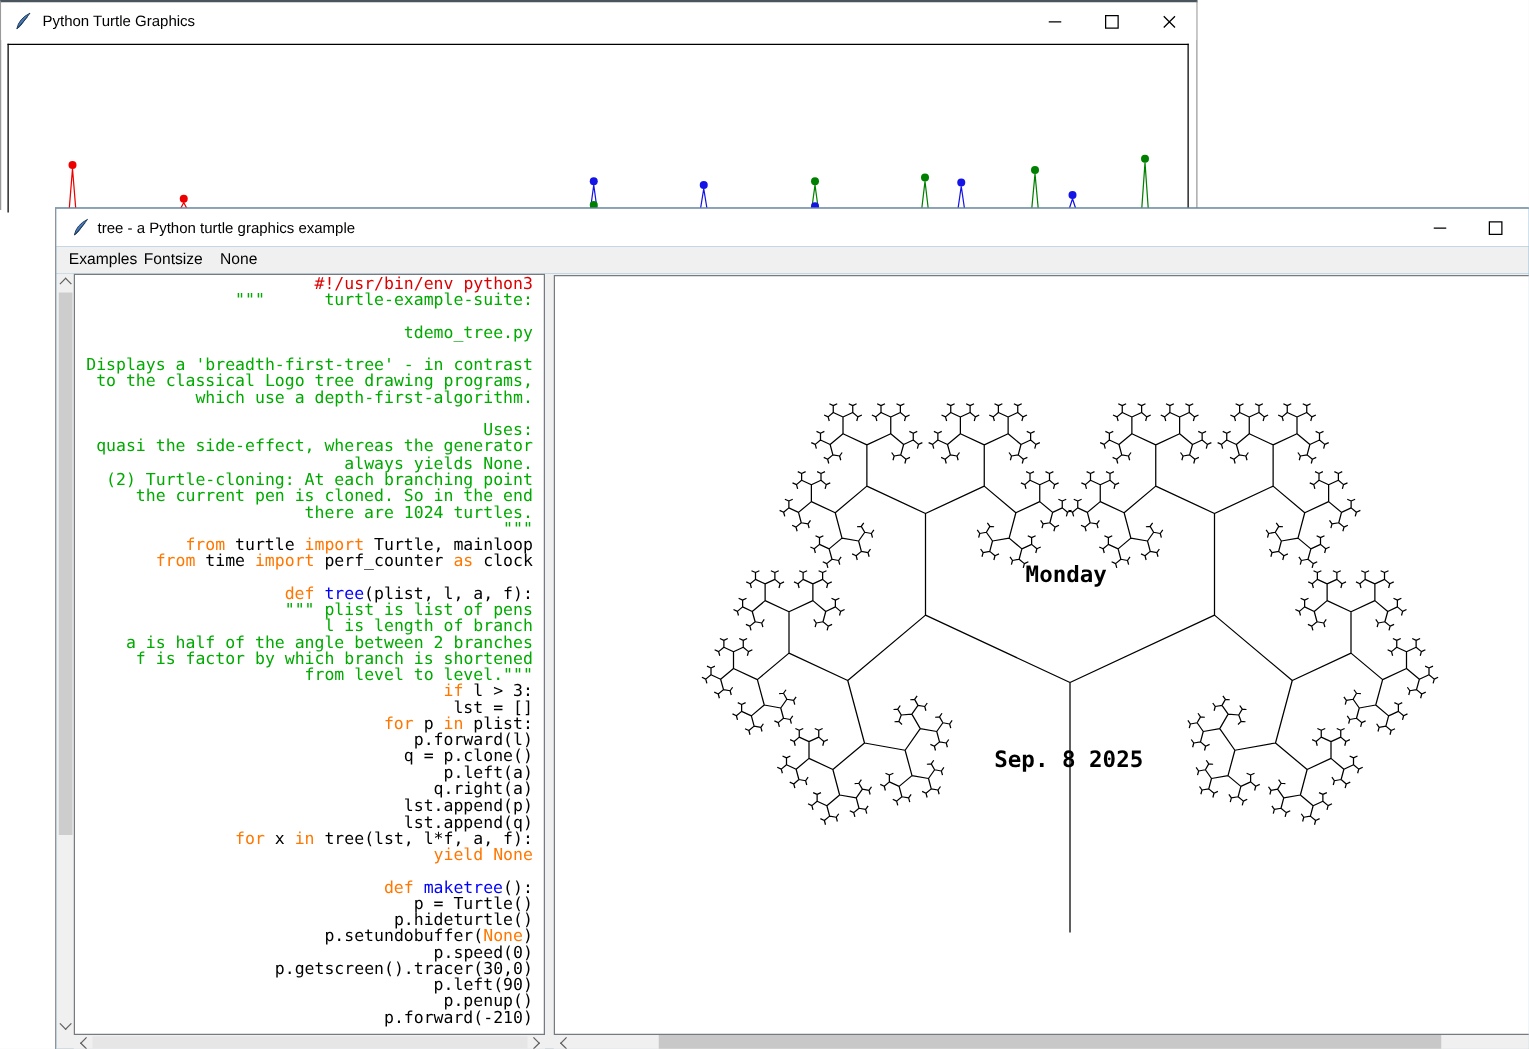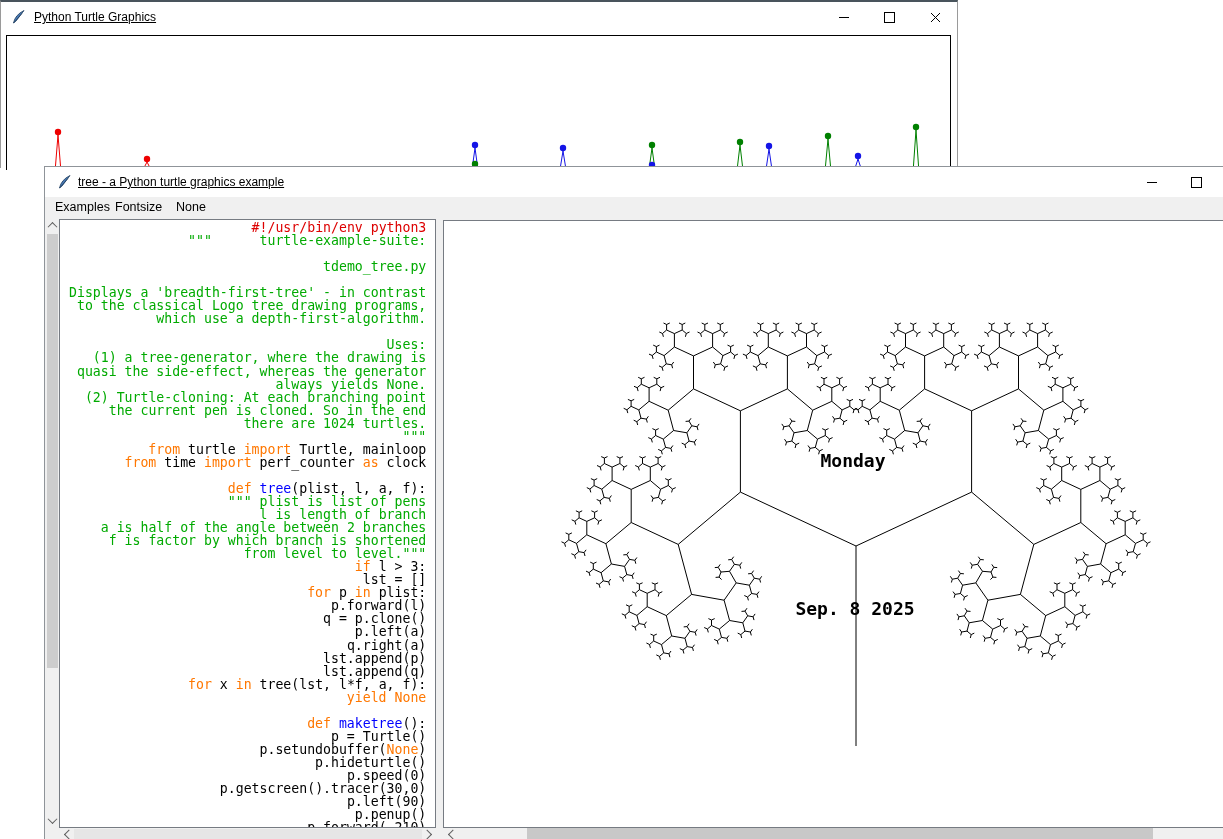--- a/index.html
+++ b/index.html
@@ -5,21 +5,21 @@
   html,body{margin:0;padding:0;}
   body{width:1223px;height:839px;position:relative;overflow:hidden;background:#fff;
        font-family:"Liberation Sans",sans-serif;}
   .abs{position:absolute;}
 
   
   .bg-win{position:absolute;left:0;top:0;width:958px;height:168px;background:#fff;
           border-top:2px solid #49545c;border-left:1px solid #9a9a9a;border-right:1px solid #9a9a9a;
           box-sizing:border-box;z-index:1;}
   .titlebar{position:absolute;left:0;top:0;width:100%;height:30px;background:#fff;}
-  .title-text{position:absolute;left:33px;top:8px;font-size:12px;color:#000;white-space:nowrap;text-decoration:underline;}
+  .title-text{position:absolute;left:33px;top:8px;font-size:12px;color:#000;white-space:nowrap;}
   .win-btn{position:absolute;top:0;width:45px;height:30px;display:flex;align-items:center;justify-content:center;}
   .min-glyph{width:10px;height:0;border-top:1px solid #000;}
   .max-glyph{width:9px;height:9px;border:1px solid #000;}
   .bg-canvas{position:absolute;left:5px;top:33px;width:945px;height:135px;background:#fff;
              border:1px solid #000;border-bottom:none;box-sizing:border-box;}
 
   
   .fw{position:absolute;left:0;top:166px;width:1219px;height:673px;background:#0369a1;
       border:1px solid #8f9499;box-sizing:border-box;z-index:2;margin-left:44px;}
   .fw .titlebar{height:30px;}
@@ -171,21 +171,20 @@
           <div class="code-line"><span class="tok-c">#!/usr/bin/env python3</span></div>
           <div class="code-line"><span class="tok-s">"""      turtle-example-suite:</span></div>
           <div class="code-line">&nbsp;</div>
           <div class="code-line"><span class="tok-s">             tdemo_tree.py</span></div>
           <div class="code-line">&nbsp;</div>
           <div class="code-line"><span class="tok-s">Displays a 'breadth-first-tree' - in contrast</span></div>
           <div class="code-line"><span class="tok-s">to the classical Logo tree drawing programs,</span></div>
           <div class="code-line"><span class="tok-s">which use a depth-first-algorithm.</span></div>
           <div class="code-line">&nbsp;</div>
           <div class="code-line"><span class="tok-s">Uses:</span></div>
-          <div class="code-line"><span class="tok-s">(1) a tree-generator, where the drawing is</span></div>
           <div class="code-line"><span class="tok-s">quasi the side-effect, whereas the generator</span></div>
           <div class="code-line"><span class="tok-s">always yields None.</span></div>
           <div class="code-line"><span class="tok-s">(2) Turtle-cloning: At each branching point</span></div>
           <div class="code-line"><span class="tok-s">the current pen is cloned. So in the end</span></div>
           <div class="code-line"><span class="tok-s">there are 1024 turtles.</span></div>
           <div class="code-line"><span class="tok-s">"""</span></div>
           <div class="code-line"><span class="tok-k">from</span><span class="tok-p"> turtle </span><span class="tok-k">import</span><span class="tok-p"> Turtle, mainloop</span></div>
           <div class="code-line"><span class="tok-k">from</span><span class="tok-p"> time </span><span class="tok-k">import</span><span class="tok-p"> perf_counter </span><span class="tok-k">as</span><span class="tok-p"> clock</span></div>
           <div class="code-line">&nbsp;</div>
           <div class="code-line"><span class="tok-k">def</span><span class="tok-p"> </span><span class="tok-d">tree</span><span class="tok-p">(plist, l, a, f):</span></div>
@@ -201,22 +200,22 @@
           <div class="code-line"><span class="tok-p">            q = p.clone()</span></div>
           <div class="code-line"><span class="tok-p">            p.left(a)</span></div>
           <div class="code-line"><span class="tok-p">            q.right(a)</span></div>
           <div class="code-line"><span class="tok-p">            lst.append(p)</span></div>
           <div class="code-line"><span class="tok-p">            lst.append(q)</span></div>
           <div class="code-line"><span class="tok-p">        </span><span class="tok-k">for</span><span class="tok-p"> x </span><span class="tok-k">in</span><span class="tok-p"> tree(lst, l*f, a, f):</span></div>
           <div class="code-line"><span class="tok-p">            </span><span class="tok-k">yield</span><span class="tok-p"> </span><span class="tok-k">None</span></div>
           <div class="code-line">&nbsp;</div>
           <div class="code-line"><span class="tok-k">def</span><span class="tok-p"> </span><span class="tok-d">maketree</span><span class="tok-p">():</span></div>
           <div class="code-line"><span class="tok-p">    p = Turtle()</span></div>
+          <div class="code-line"><span class="tok-p">    p.hideturtle()</span></div>
           <div class="code-line"><span class="tok-p">    p.setundobuffer(</span><span class="tok-k">None</span><span class="tok-p">)</span></div>
-          <div class="code-line"><span class="tok-p">    p.hideturtle()</span></div>
           <div class="code-line"><span class="tok-p">    p.speed(0)</span></div>
           <div class="code-line"><span class="tok-p">    p.getscreen().tracer(30,0)</span></div>
           <div class="code-line"><span class="tok-p">    p.left(90)</span></div>
           <div class="code-line"><span class="tok-p">    p.penup()</span></div>
           <div class="code-line"><span class="tok-p">    p.forward(-210)</span></div>
         </div>
     </div>
 
     <div class="canvas-pane">
       <svg id="tree-svg" width="803" height="606" viewBox="0 0 803 606">

